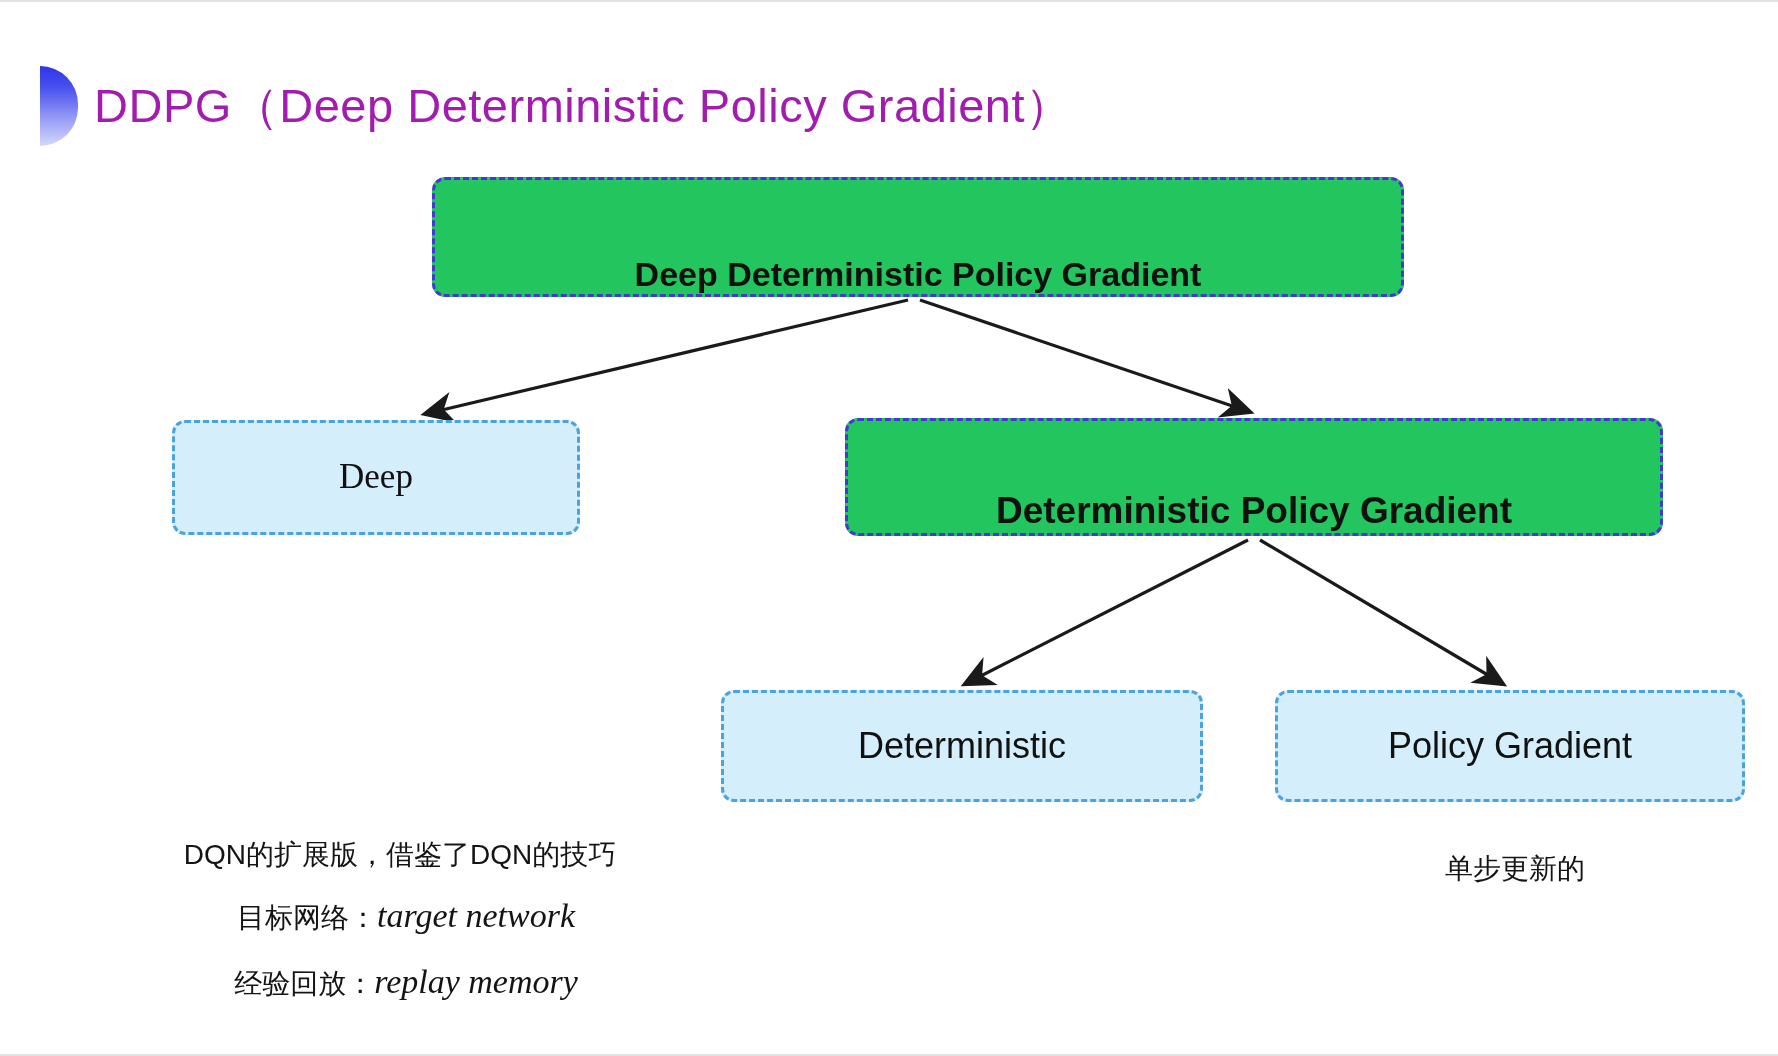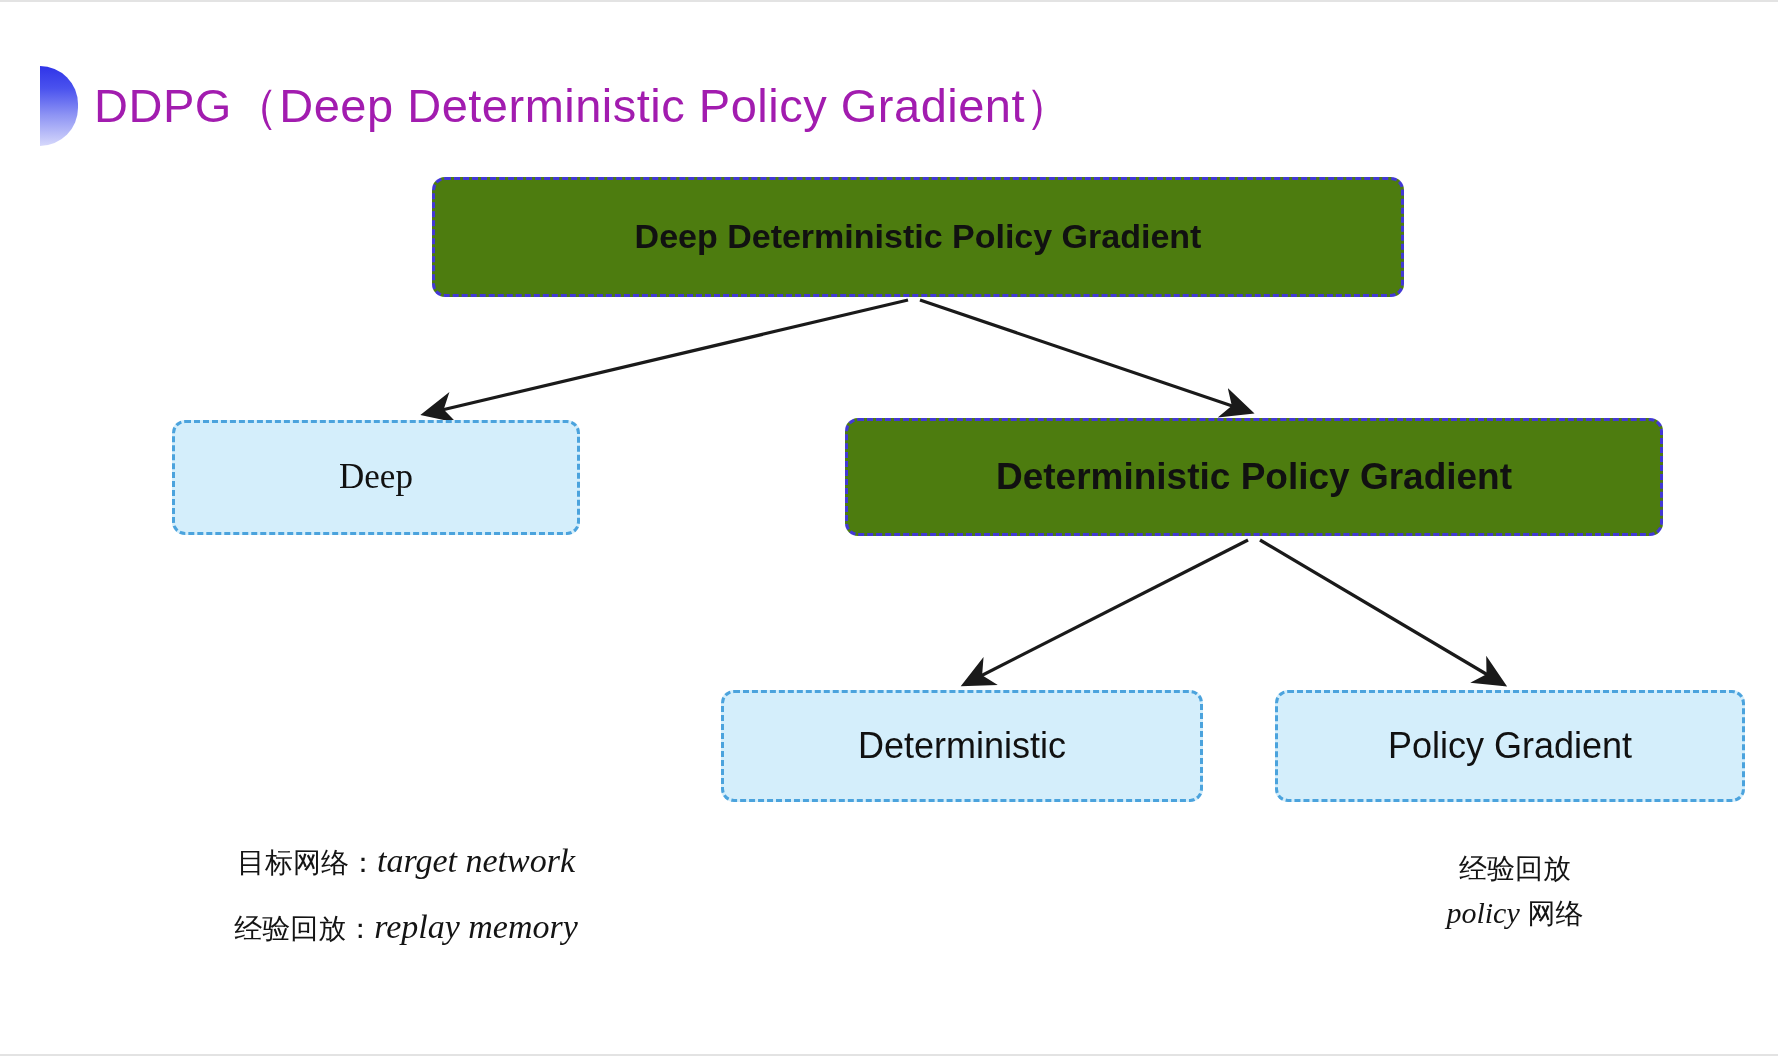--- a/index.html
+++ b/index.html
@@ -72,22 +72,23 @@
     box-sizing: border-box;
     border-radius: 13px;
     display: flex;
     align-items: center;
     justify-content: center;
     text-align: center;
     color: #000000;
     line-height: 1.15;
   }
   .node.purple {
-    background: #4d7c0f;
+    background: #22c55e;
     border: 3px dashed #4338d6;
+    align-items: flex-end;
   }
   .node.blue {
     background: #d4eefb;
     border: 3px dashed #4ba3dd;
   }
   .node-label {
     font-size: 33px;
     font-weight: 600;
     color: #111111;
     white-space: nowrap;
@@ -202,25 +203,25 @@
 
   <div class="node purple" id="node-dpg">
     <span class="node-label">Deterministic Policy Gradient</span>
   </div>
 
   <div class="node blue" id="node-pg">
     <span class="node-label">Policy Gradient</span>
   </div>
 
   <div class="annot" id="annot-deep">
+    <span class="ln">DQN的扩展版，借鉴了DQN的技巧</span>
     <span class="ln indent"><span>目标网络：</span><span class="it">target network</span></span>
     <span class="ln indent"><span>经验回放：</span><span class="it">replay memory</span></span>
   </div>
 
   <div class="annot" id="annot-det">
   </div>
 
   <div class="annot" id="annot-pg">
-    <span class="ln">经验回放</span>
-    <span class="mixed"><span class="it">policy</span>&nbsp;<span>网络</span></span>
+    <span class="ln">单步更新的</span>
   </div>
 
 </div>
 
 </body></html>

